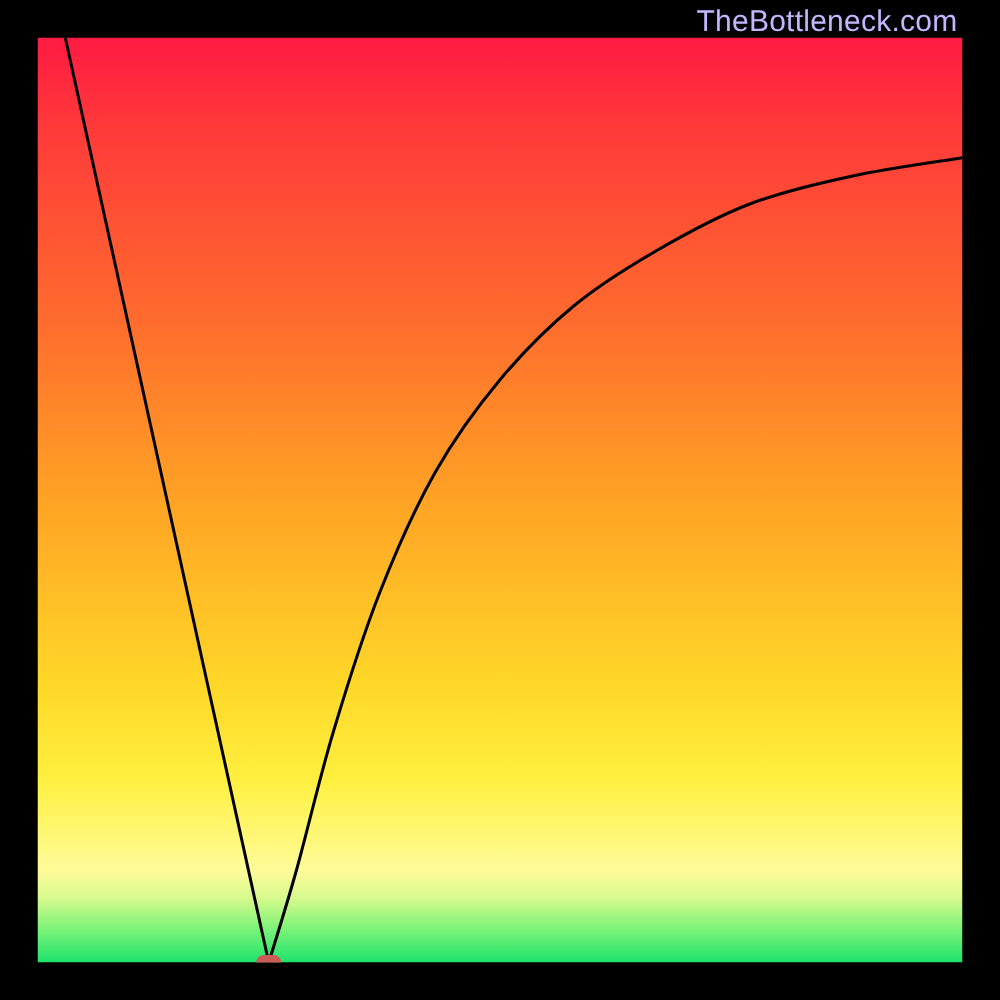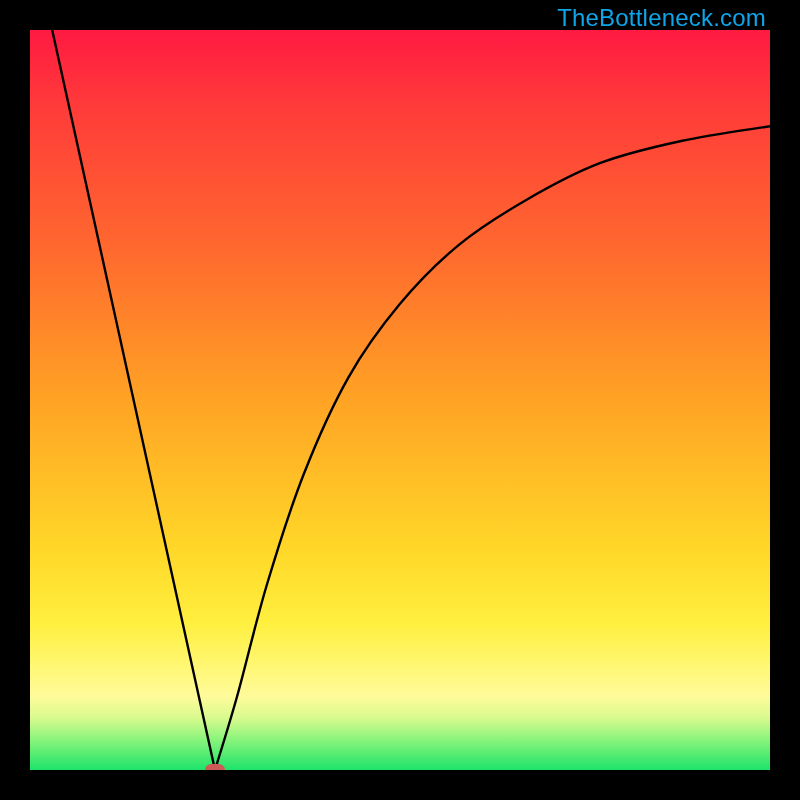--- a/index.html
+++ b/index.html
@@ -33,21 +33,21 @@
       #fffb9a 90%,
       #d8fa8e 93%,
       #86f47a 96%,
       #1de36b 100%
     );
   }
   .watermark {
     position: absolute;
     top: 4px;
     right: 34px;
-    color: #0ea5e9;
+    color: #c4b5fd;
     font-size: 24px;
     font-weight: 500;
     letter-spacing: 0.2px;
     user-select: none;
   }
   svg.curve {
     position: absolute;
     inset: 0;
   }
   .dot {

